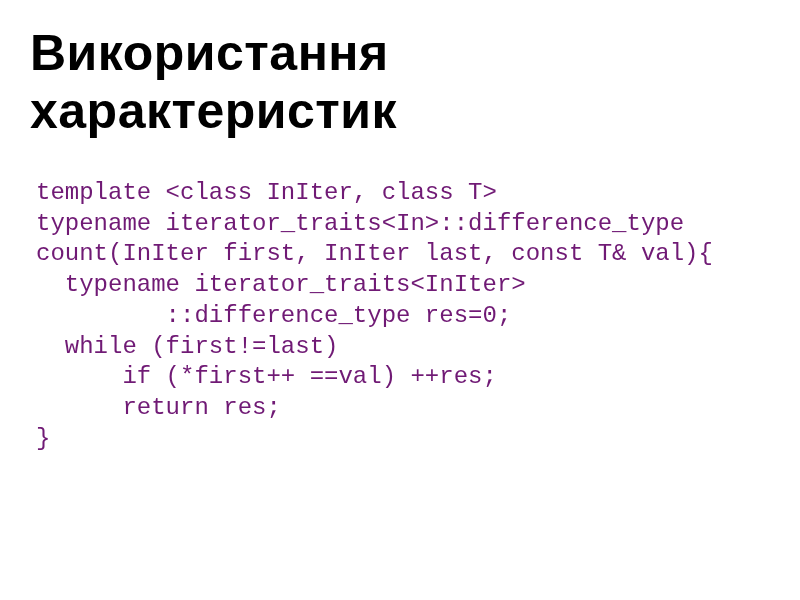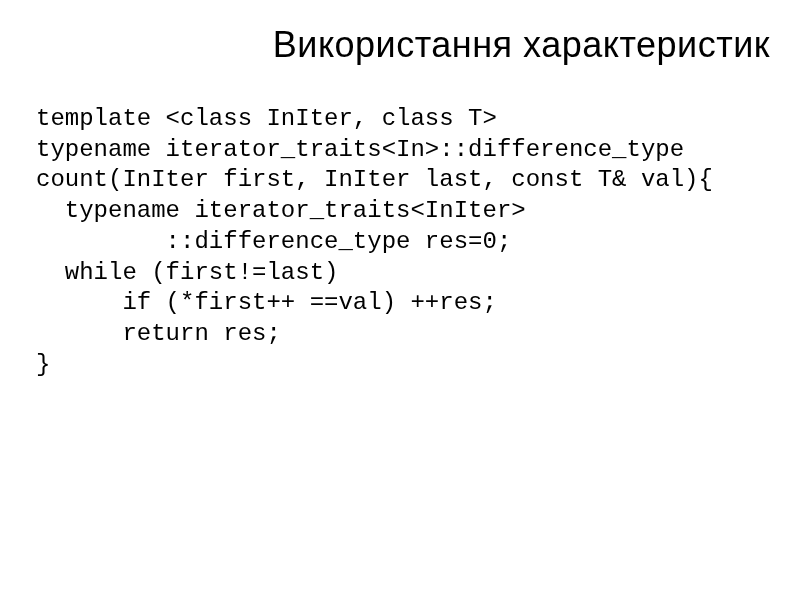--- a/index.html
+++ b/index.html
@@ -12,32 +12,32 @@
     overflow: hidden;
   }
   .slide {
     width: 800px;
     height: 600px;
     box-sizing: border-box;
     padding: 18px 30px 30px 30px;
     position: relative;
   }
   .title {
-    font-size: 36px;
-    font-weight: normal;
+    font-size: 50px;
+    font-weight: bold;
     color: #000000;
-    text-align: right;
+    text-align: left;
     margin: 6px 0 38px 0;
     letter-spacing: 0.5px;
   }
   .code {
     font-family: "Courier New", Courier, monospace;
     font-size: 24px;
     line-height: 1.28;
-    color: #000000;
+    color: #701a75;
     white-space: pre;
     margin-left: 6px;
   }
 </style>
 </head>
 <body>
 
 <div class="slide">
   <div class="title">Використання характеристик</div>
   <div class="code"><span>template &lt;class InIter, class T&gt;</span>

